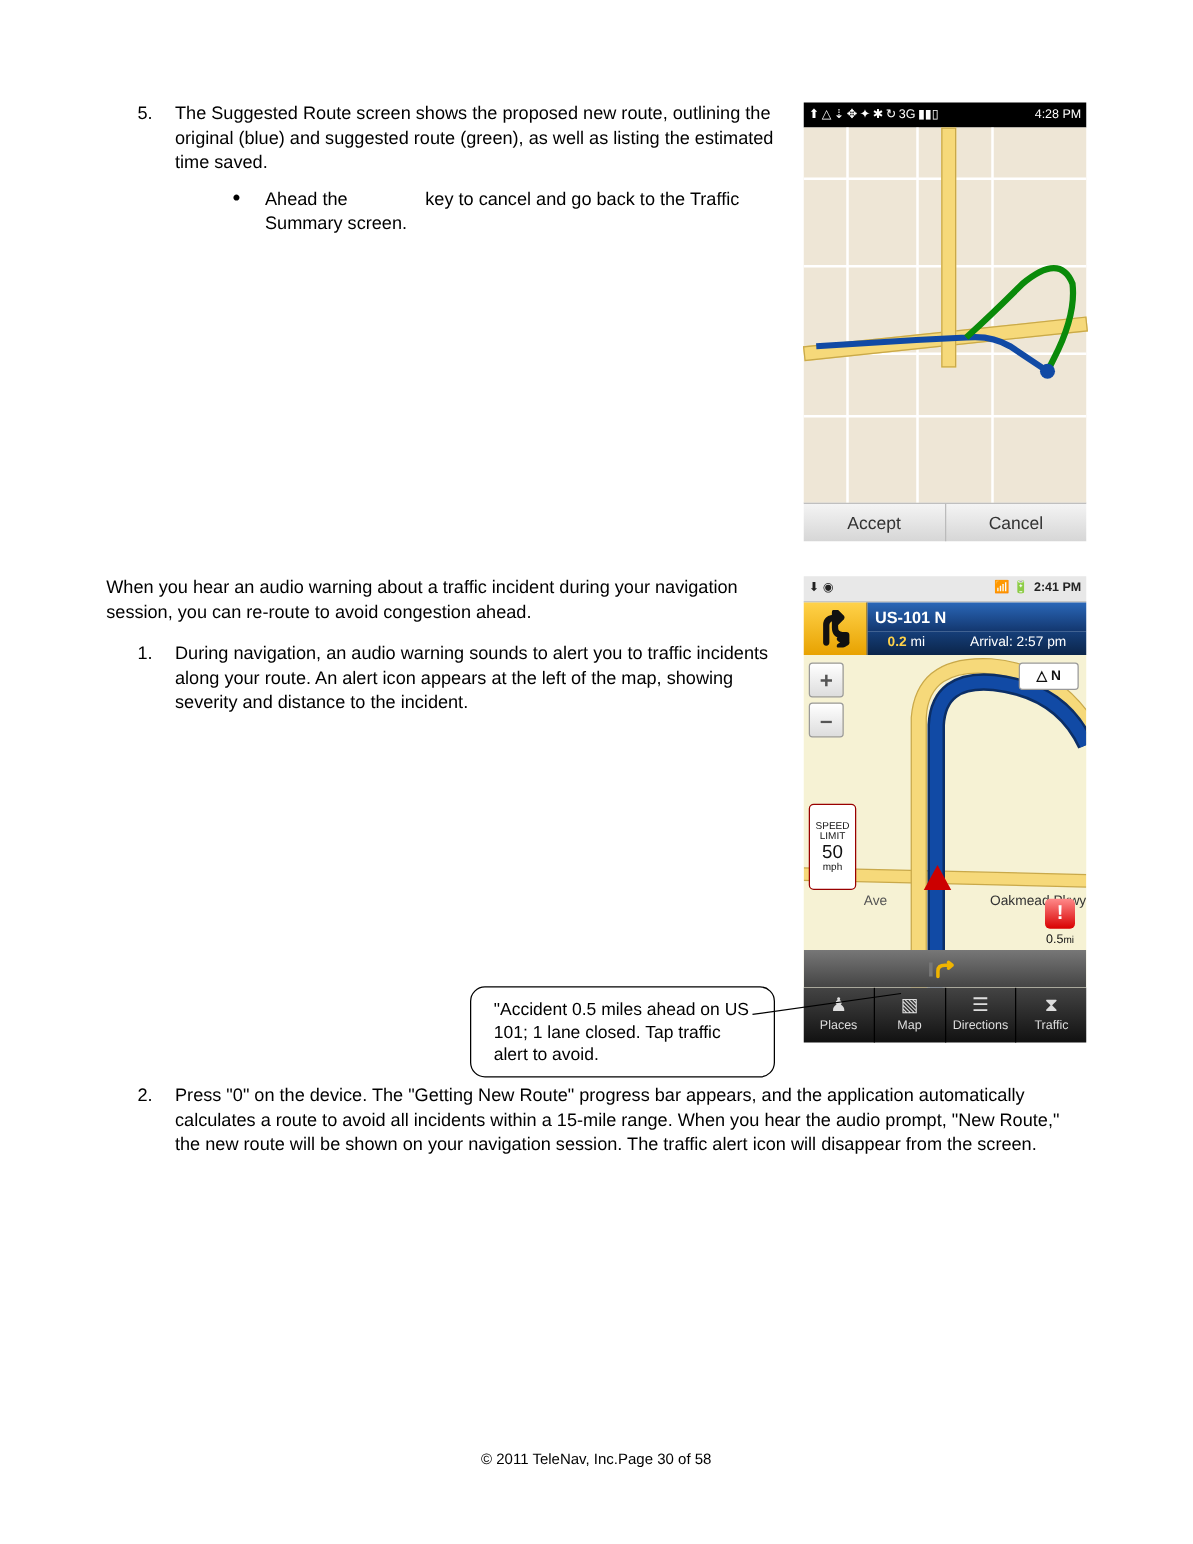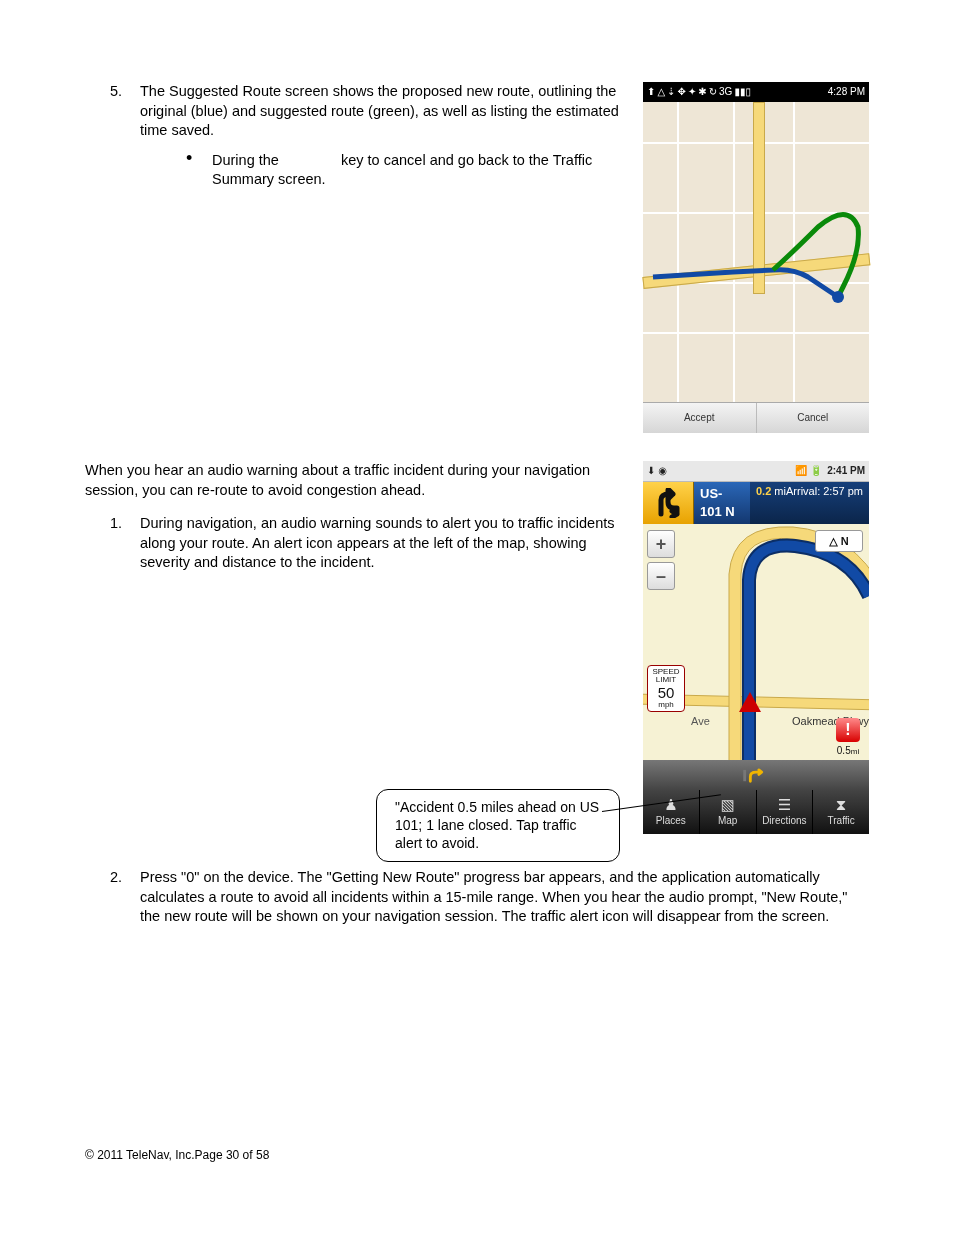--- a/index.html
+++ b/index.html
@@ -7,50 +7,50 @@
   .ol5{list-style:none;padding:0;margin:0}
   .ol5>li{position:relative;padding-left:55px;margin-bottom:14px}
   .ol5>li>.num{position:absolute;left:25px;top:0}
   .ol5>li>.num::after{content:"."}
   ul.dash{list-style:none;padding:0;margin:10px 0 0 0}
   ul.dash>li{position:relative;padding-left:72px;margin:6px 0}
   ul.dash>li::before{content:"•";position:absolute;left:46px;top:0;font-size:18px;line-height:14px}
   .row{display:flex;align-items:flex-start;gap:14px}
   .textcol{flex:1}
   h3.underline{font-weight:400;text-decoration:underline;font-size:15px;margin:0 0 16px 0}
-  .footer{position:absolute;left:85px;right:85px;bottom:72px;display:flex;justify-content:flex-start;font-size:12px}
+  .footer{position:absolute;left:85px;right:85px;bottom:60px;display:flex;justify-content:center;font-size:12px}
   
   .phone{width:226px;font-size:11px;color:#111}
   .p1 .status{background:#000;color:#fff;height:20px;display:flex;align-items:center;justify-content:space-between;padding:0 4px;font-size:10px}
   .p1 .status .icons span{margin-right:2px}
   .p1 .titlebar{background:#1a4f9c;background:linear-gradient(#2a67b8,#13376f);color:#fff;font-weight:700;font-size:12px;padding:5px 0;text-align:center}
   .p1 .map{position:relative;height:300px;background:#eee6d6}
   .p1 .map .fwy{position:absolute;background:#f6d97a;border:1px solid #c9a94a}
   .p1 .map .orig{stroke:#114aa5;stroke-width:5;fill:none}
   .p1 .map .sugg{stroke:#0a8a0a;stroke-width:5;fill:none}
   .p1 .bbar{display:flex;height:30px;background:linear-gradient(#f4f4f4,#d6d6d6);border-top:1px solid #aaa}
-  .p1 .bbar .btn{flex:1;display:flex;align-items:center;justify-content:center;font-size:10px;color:#333}
+  .p1 .bbar .btn{flex:1;display:flex;align-items:center;justify-content:center;font-size:14px;color:#333}
   .p1 .bbar .btn+.btn{border-left:1px solid #bbb}
   
   .gridline{position:absolute;background:#fff}
   
   .p2 .status{background:#e8e8e8;color:#222;height:20px;display:flex;align-items:center;justify-content:space-between;padding:0 4px;font-size:10px;border-bottom:1px solid #bbb}
   .p2 .dirbar{display:flex;height:42px}
   .p2 .dirbar .arrow{width:50px;background:linear-gradient(#ffd24a,#e8a200);display:flex;align-items:center;justify-content:center;border-right:1px solid #8a6400}
   .p2 .dirbar .arrow svg{width:30px;height:30px}
-  .p2 .dirbar .info{flex:1;display:flex;flex-direction:row}
+  .p2 .dirbar .info{flex:1;display:flex;flex-direction:column}
   .p2 .dirbar .road{background:linear-gradient(#2a67b8,#13376f);color:#fff;font-weight:700;font-size:13px;padding:2px 6px;flex:1;display:flex;align-items:center}
-  .p2 .dirbar .meta{background:linear-gradient(#163f7a,#0b254a);color:#fff;font-size:11px;padding:2px 6px;display:flex}
+  .p2 .dirbar .meta{background:linear-gradient(#163f7a,#0b254a);color:#fff;font-size:11px;padding:2px 16px;display:flex}
   .p2 .dirbar .meta .dist{font-weight:700;color:#ffd24a}
   .p2 .dirbar .meta .arr{margin-left:auto}
   .p2 .map{position:relative;height:266px;background:#f6f2d4;overflow:hidden}
   .p2 .zoomc{position:absolute;left:4px;top:6px;z-index:3}
   .p2 .zbtn{width:26px;height:26px;background:linear-gradient(#fff,#ddd);border:1px solid #999;border-radius:3px;margin-bottom:4px;display:flex;align-items:center;justify-content:center;font-size:18px;font-weight:700;color:#555}
   .p2 .compass{position:absolute;right:6px;top:6px;width:46px;height:20px;background:#fff;border:1px solid #999;border-radius:3px;font-size:11px;display:flex;align-items:center;justify-content:center;gap:3px;font-weight:700;z-index:3}
-  .p2 .speed{position:absolute;left:4px;bottom:78px;width:36px;background:#fff;border:1.5px solid #900;border-radius:4px;text-align:center;font-size:8px;line-height:1;padding:2px 0;z-index:3}
+  .p2 .speed{position:absolute;left:4px;bottom:78px;width:36px;background:#fff;border:1.5px solid #900;border-radius:4px;text-align:center;font-size:8px;line-height:1;padding:13px 0;z-index:3}
   .p2 .speed .val{font-size:15px;font-weight:400;display:block;margin:1px 0}
   .p2 .street{position:absolute;bottom:58px;left:48px;right:0;height:22px;display:flex;align-items:center;font-size:11px;z-index:3}
   .p2 .street .l{color:#555}
   .p2 .street .r{margin-left:auto;color:#333}
   .p2 .veh{position:absolute;left:96px;bottom:78px;width:0;height:0;border-left:11px solid transparent;border-right:11px solid transparent;border-bottom:20px solid #c00;z-index:3}
   .p2 .alertbox{position:absolute;right:4px;bottom:32px;width:34px;text-align:center;z-index:3}
   .p2 .alertbox .tri{width:24px;height:24px;background:linear-gradient(#ff8a8a,#d80000);border-radius:4px;margin:0 auto 2px;display:flex;align-items:center;justify-content:center;color:#fff;font-weight:700;font-size:16px}
   .p2 .alertbox .d{font-size:10px;font-weight:400}
   .p2 .nextturn{position:absolute;left:0;right:0;bottom:0;height:30px;background:linear-gradient(#777,#444);display:flex;align-items:center;justify-content:center;z-index:3}
   .p2 .nextturn svg{width:34px;height:22px}
@@ -70,21 +70,21 @@
 <div class="page">
 
   <div class="row">
     <div class="textcol">
       <ol class="ol5">
         <li>
           <span class="num">5</span>
           <span>The Suggested Route screen shows the proposed new route, outlining the original (blue) and suggested route (green), as well as listing the estimated time saved.</span>
           <ul class="dash">
             <li>
-              <span>During the</span>
+              <span>Ahead the</span>
               <span style="display:inline-block;width:54px"></span>
               <span>key to cancel and go back to the Traffic Summary screen.</span>
             </li>
           </ul>
         </li>
       </ol>
     </div>
 
     <div class="phone p1">
       <div class="status">

